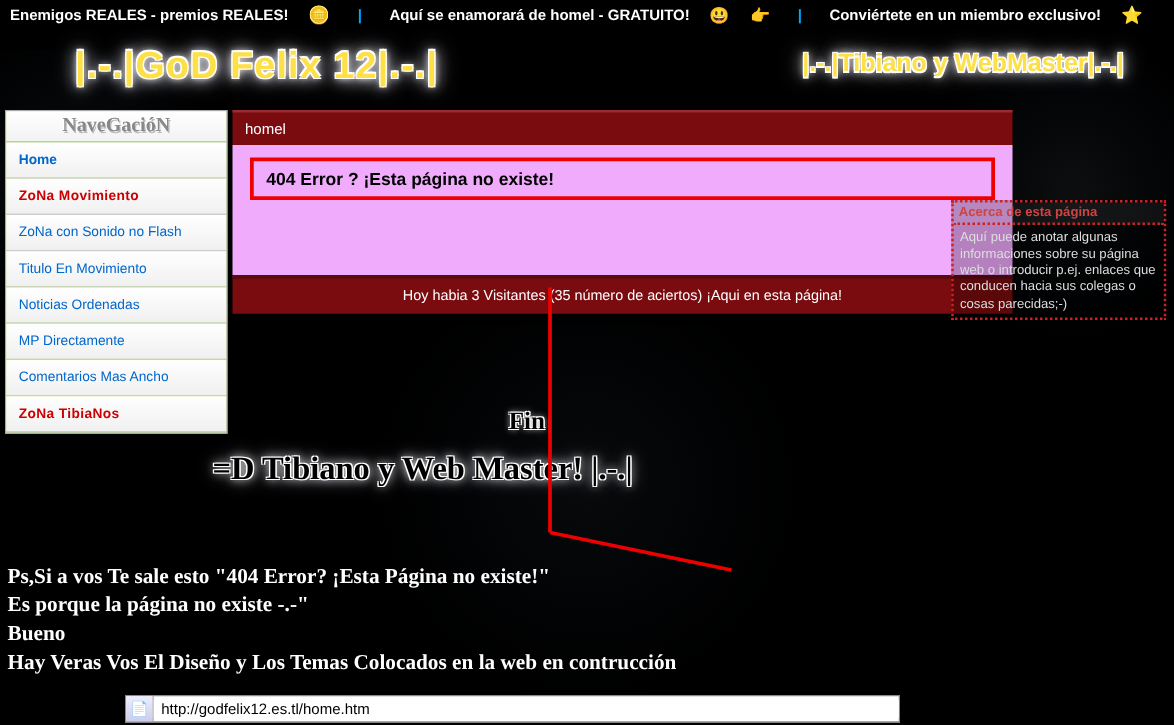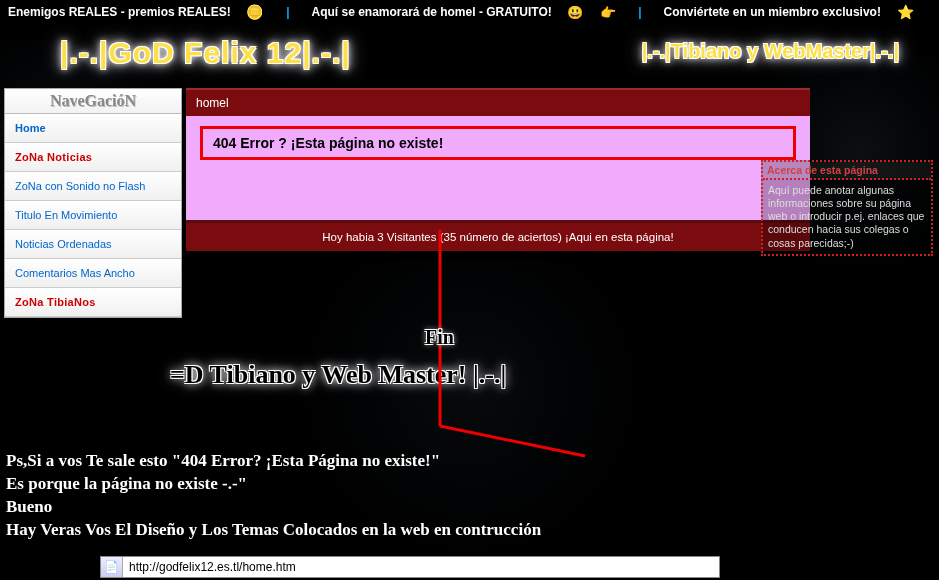--- a/index.html
+++ b/index.html
@@ -135,21 +135,21 @@
   .aside-h {
     color: #c44;
     font-weight: bold;
     padding: 2px 4px;
     background: rgba(255,255,255,0.06);
     border-bottom: 2px dotted #c22;
   }
   .aside-b { padding: 4px 5px; line-height: 1.25; }
   .fin {
     position: absolute;
-    left: 425px;
+    left: 407px;
     top: 326px;
     color: #000;
     font-weight: bold;
     font-size: 20px;
     text-shadow: -1px -1px 0 #fff,1px -1px 0 #fff,-1px 1px 0 #fff,1px 1px 0 #fff, 0 0 6px #fff;
     font-family: "Comic Sans MS", cursive;
     z-index: 6;
   }
   .bigline {
     position: absolute;
@@ -230,24 +230,25 @@
   <div class="glowtxt title-left">|.-.|GoD Felix 12|.-.|</div>
   <div class="glowtxt title-right">|.-.|Tibiano y WebMaster|.-.|</div>
 </div>
 
 <div class="main-wrap">
   <div class="sidebar">
     <div class="sidebar-head">
       <span class="sidebar-head-txt">NaveGacióN</span>
     </div>
     <a class="navitem home">Home</a>
-    <a class="navitem red">ZoNa Noticias</a>
+    <a class="navitem red">ZoNa Movimiento</a>
     <a class="navitem">ZoNa con Sonido no Flash</a>
     <a class="navitem">Titulo En Movimiento</a>
     <a class="navitem">Noticias Ordenadas</a>
+    <a class="navitem">MP Directamente</a>
     <a class="navitem">Comentarios Mas Ancho</a>
     <a class="navitem red">ZoNa TibiaNos</a>
   </div>
 
   <div class="content">
     <div class="c-header">homel</div>
     <div class="c-body">
       <div class="err-box">404 Error ? ¡Esta página no existe!</div>
     </div>
     <div class="c-footer">Hoy habia 3 Visitantes (35 número de aciertos) ¡Aqui en esta página!</div>

